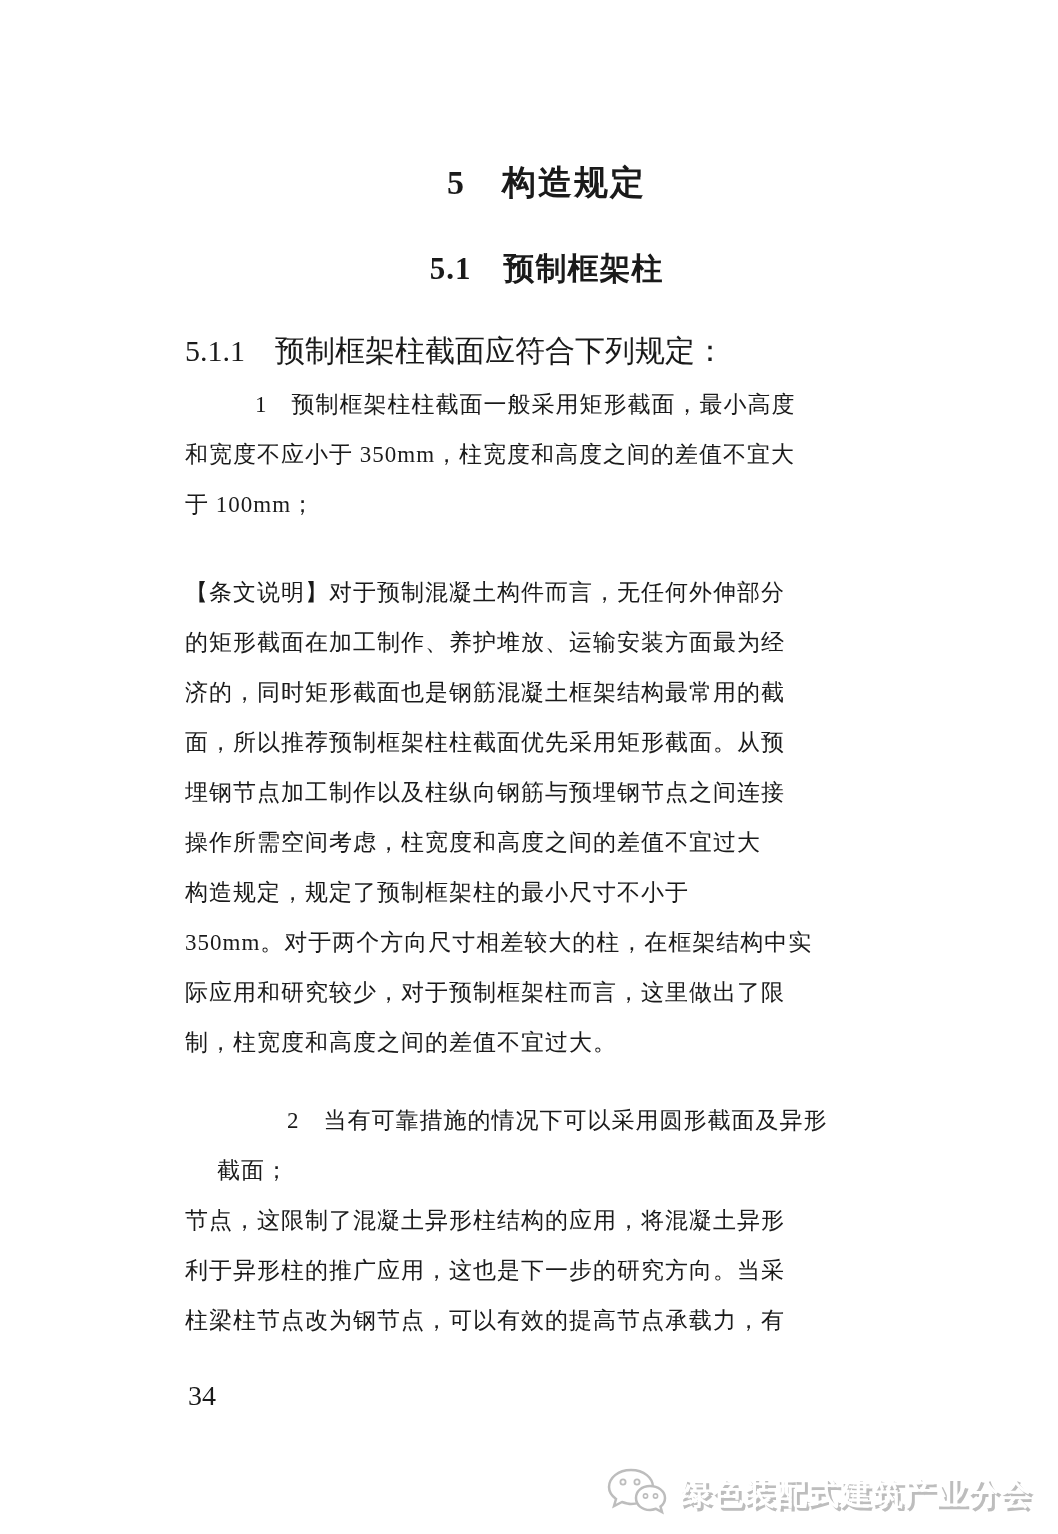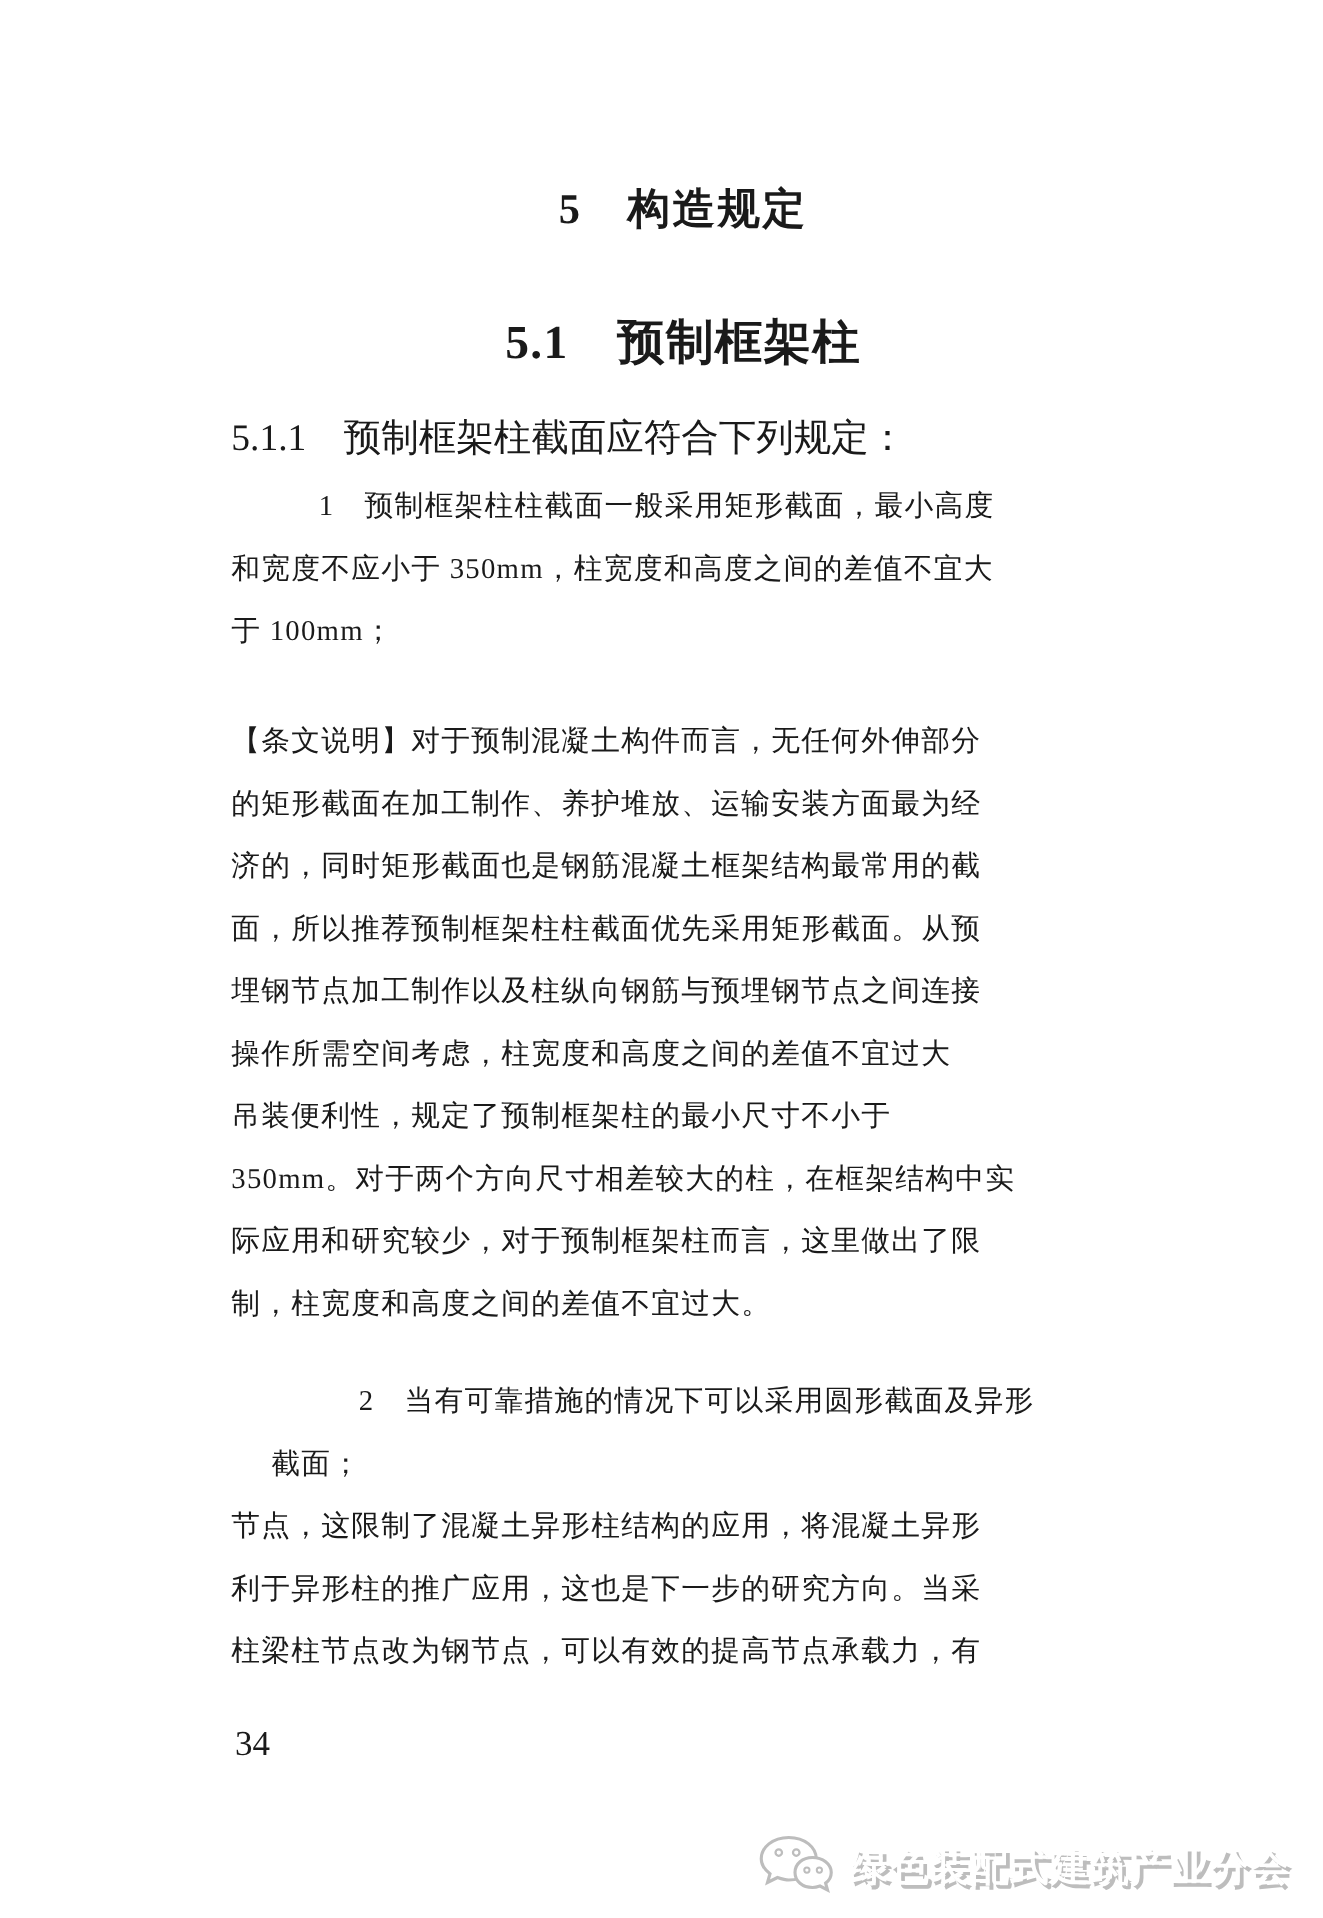--- a/index.html
+++ b/index.html
@@ -12,30 +12,30 @@
     overflow: hidden;
     font-family: "Liberation Serif", "DejaVu Serif", serif;
     color: #1a1a1a;
   }
   .content {
     position: absolute;
     left: 185px;
     width: 723px;
   }
   .chapter-heading {
-    top: 144px;
+    top: 160px;
     text-align: center;
     font-size: 34px;
     font-weight: bold;
     letter-spacing: 2px;
   }
   .section-heading {
     top: 248px;
     text-align: center;
-    font-size: 38px;
+    font-size: 31px;
     font-weight: bold;
     letter-spacing: 1px;
   }
   .clause-heading {
     top: 326px;
     font-size: 30px;
     line-height: 50px;
   }
   .para { position: absolute; left: 185px; width: 723px; }
   .para-item1 { top: 380px; }
@@ -97,21 +97,21 @@
     <div class="line">于 100mm；</div>
   </div>
 
   <div class="para para-explan1">
     <div class="line">【条文说明】对于预制混凝土构件而言，无任何外伸部分</div>
     <div class="line">的矩形截面在加工制作、养护堆放、运输安装方面最为经</div>
     <div class="line">济的，同时矩形截面也是钢筋混凝土框架结构最常用的截</div>
     <div class="line">面，所以推荐预制框架柱柱截面优先采用矩形截面。从预</div>
     <div class="line">埋钢节点加工制作以及柱纵向钢筋与预埋钢节点之间连接</div>
     <div class="line">操作所需空间考虑，柱宽度和高度之间的差值不宜过大</div>
-    <div class="line">吊装便利性，规定了预制框架柱的最小尺寸不小于</div>
+    <div class="line">构造规定，规定了预制框架柱的最小尺寸不小于</div>
     <div class="line">350mm。对于两个方向尺寸相差较大的柱，在框架结构中实</div>
     <div class="line">际应用和研究较少，对于预制框架柱而言，这里做出了限</div>
     <div class="line">制，柱宽度和高度之间的差值不宜过大。</div>
   </div>
 
   <div class="para para-item2">
     <div class="line indent">2　当有可靠措施的情况下可以采用圆形截面及异形</div>
     <div class="line">截面；</div>
   </div>
 

